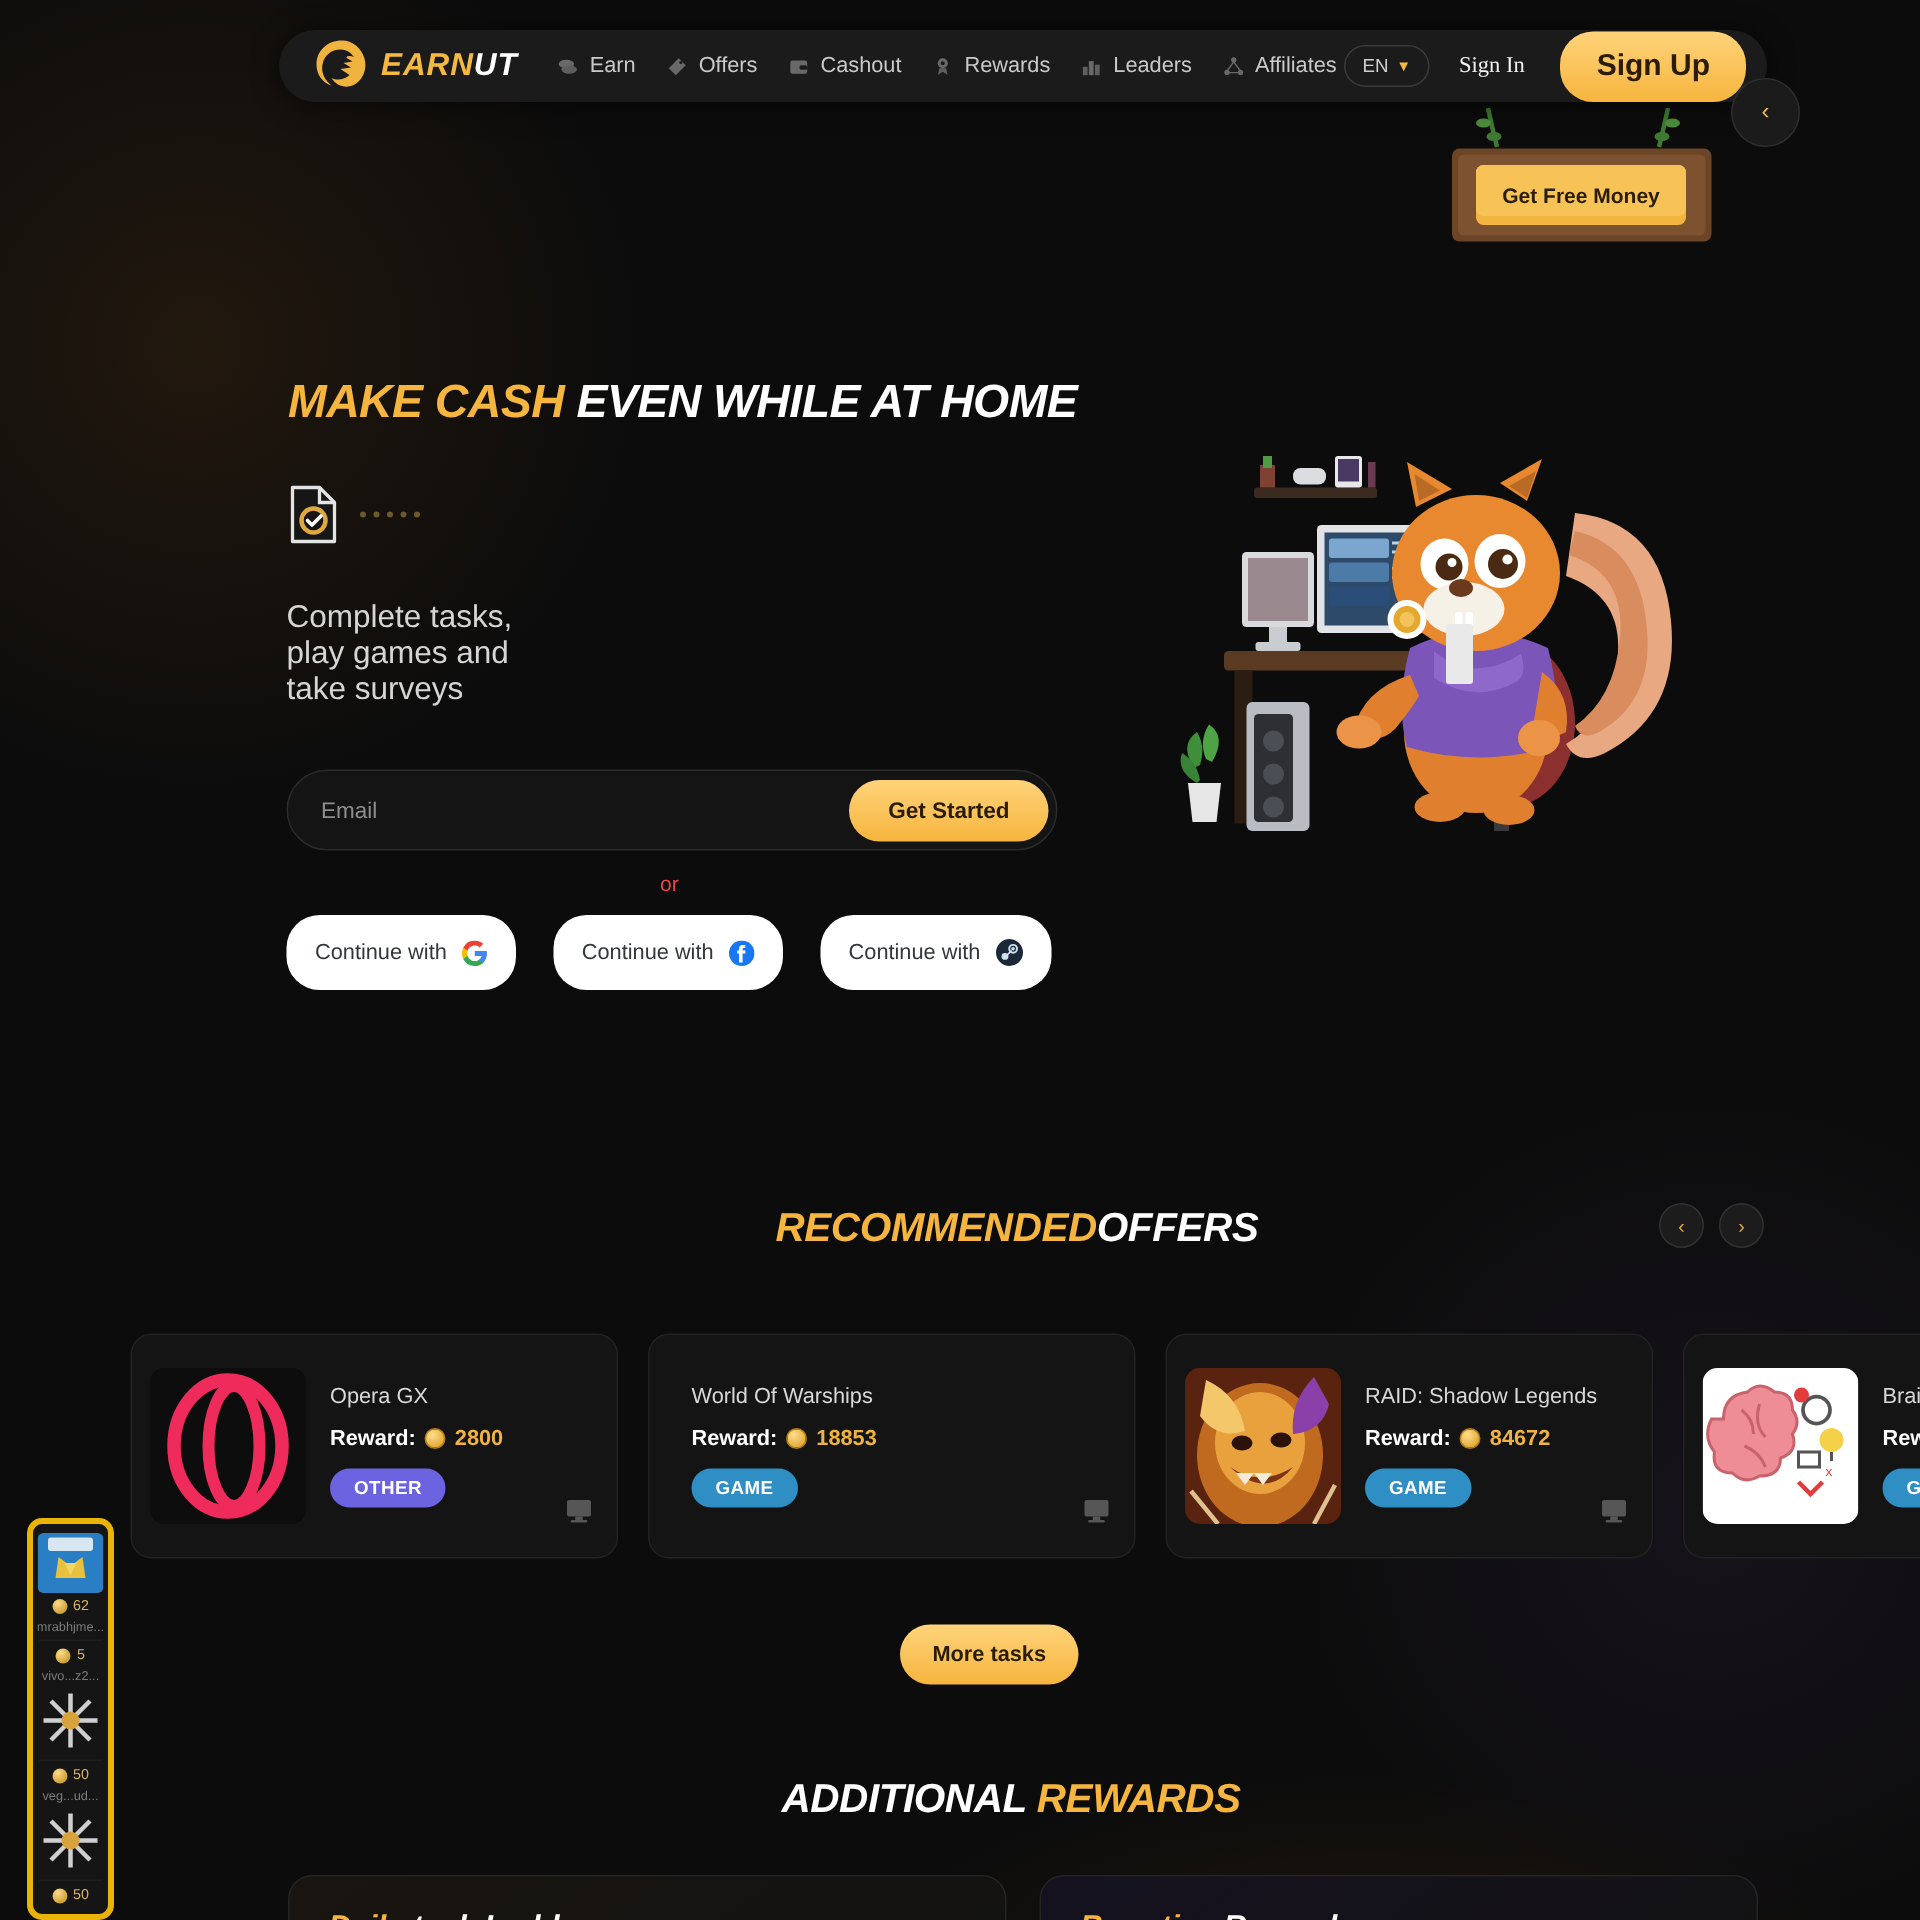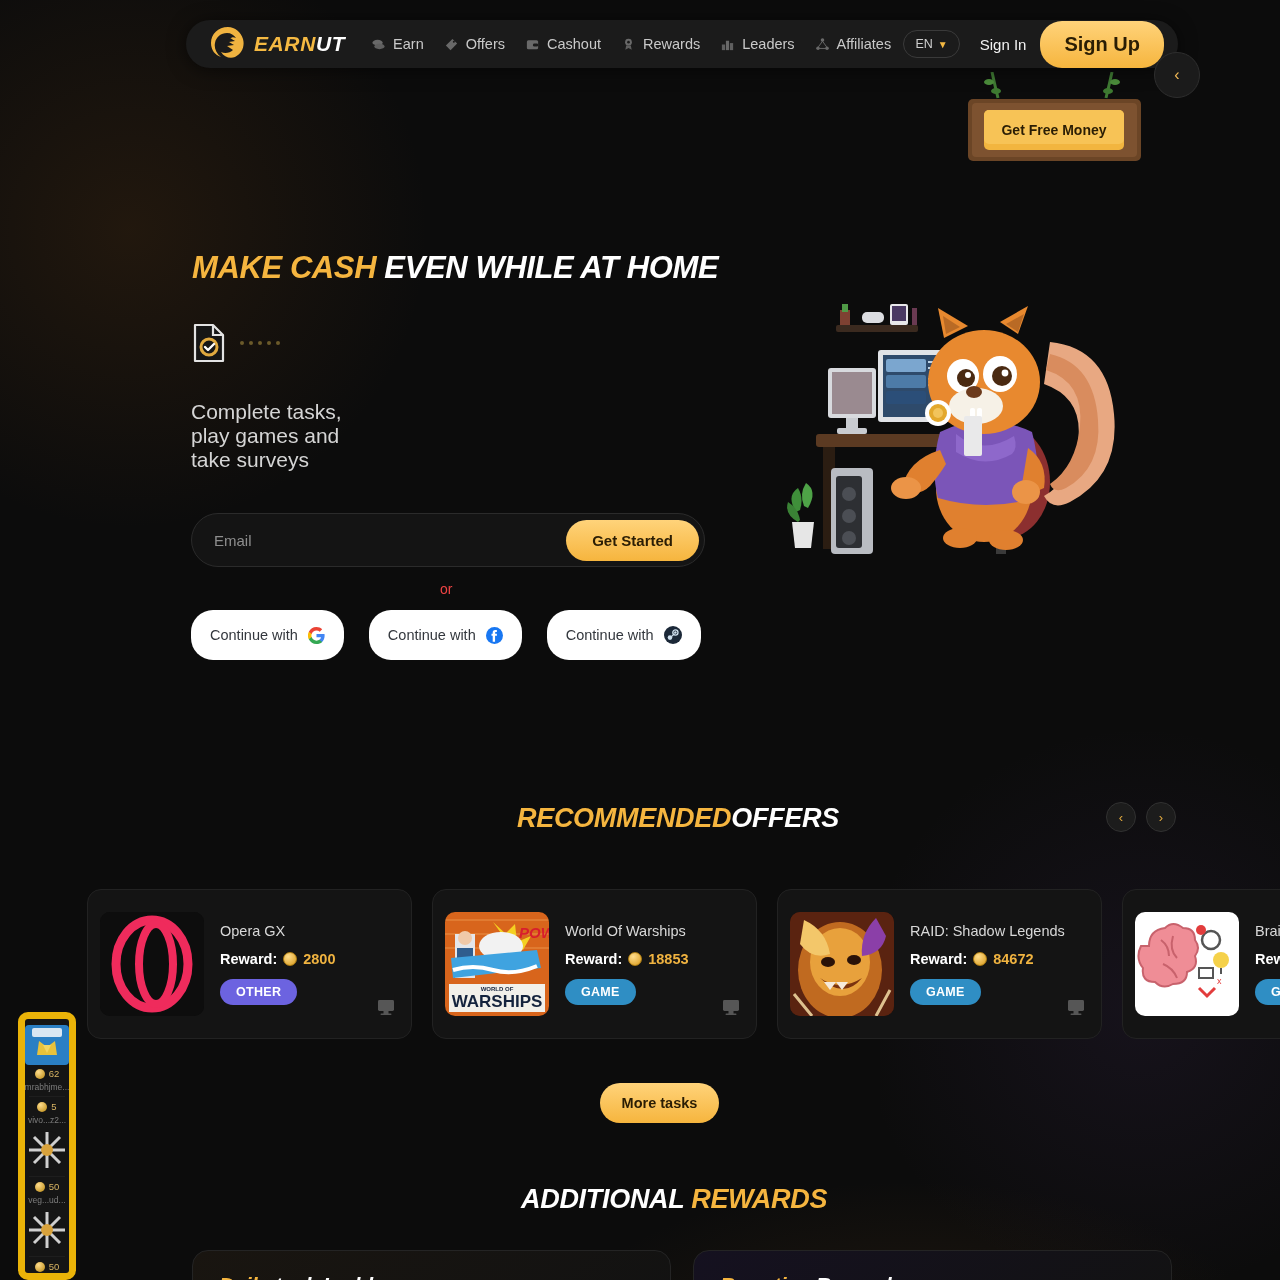--- a/index.html
+++ b/index.html
@@ -29,21 +29,21 @@
   .brand-text .w { color:#ffffff; }
 
   .nav-links { display:flex; align-items:center; gap:20px; flex:1; }
   .nav-link { display:flex; align-items:center; gap:7px; color:#c9c9c9; font-size:14.5px;
     cursor:pointer; white-space:nowrap; }
   .nav-ico { width:15px; height:15px; display:inline-block; opacity:.62; }
 
   .lang { display:flex; align-items:center; gap:5px; border:1px solid #3a3a3a;
     border-radius:16px; padding:6px 11px; font-size:12.5px; color:#cfcfcf; margin-right:20px; cursor:pointer; }
   .lang .chev { color:#f5b942; font-size:10px; }
-  .signin { font-size:15px; color:#f2f2f2; margin-right:14px; cursor:pointer; }
+  .signin { font-size:15px; color:#f2f2f2; margin-right:24px; cursor:pointer;font-family:Liberation Serif, serif; }
   .signup { background:linear-gradient(180deg,#ffd37a,#f6b53e); color:#2a1d04;
     font-size:20px; font-weight:bold; border:none; border-radius:22px;
     padding:12px 24px; cursor:pointer; }
 
   
   .edge-toggle { position:absolute; right:-22px; top:32px; width:46px; height:46px;
     border-radius:50%; background:#1b1b1b; border:1px solid #2e2e2e;
     display:flex; align-items:center; justify-content:center; color:#f0b855; font-size:16px; z-index:45; cursor:pointer;}
 
   
@@ -122,21 +122,21 @@
     display:flex; gap:22px; }
   .rw-panel { flex:1; background:linear-gradient(145deg,#191510,#121212);
     border:1px solid #242424; border-radius:16px; padding:22px 26px; overflow:hidden; }
   .rw-panel.violet { background:linear-gradient(145deg,#151120,#121212); }
   .rw-title { font-size:21px; font-weight:bold; font-style:italic; white-space:nowrap; }
   .rw-title .g { color:#f5b53f; }
   .rw-title .w { color:#fff; }
 
   
   .feed { position:absolute; left:18px; top:1012px; width:58px;
-    background:#151515; border:7px solid #eab308; border-radius:10px;
+    background:#151515; border:4px solid #eab308; border-radius:10px;
     padding:6px 4px; display:flex; flex-direction:column; gap:4px; overflow:hidden; height:268px;}
   .feed-item { display:flex; flex-direction:column; align-items:center; gap:3px;
     padding-bottom:4px; border-bottom:1px solid #1e1e1e; }
   .feed-img { width:44px; height:40px; border-radius:4px; overflow:hidden; }
   .feed-amt { display:flex; align-items:center; gap:4px; font-size:9.5px; color:#d8b463; }
   .feed-coin { width:10px; height:10px; border-radius:50%;
     background:radial-gradient(circle at 35% 30%, #ffdd8c, #b8870f); display:inline-block; }
   .feed-user { font-size:8.5px; color:#7d7d7d; max-width:52px; overflow:hidden;
     white-space:nowrap; text-overflow:ellipsis; }
   .dart { width:44px; height:44px; }
@@ -414,40 +414,20 @@
       <div class="badge other">OTHER</div>
     </div>
     <svg class="plat-ico" width="18" height="18" viewBox="0 0 18 18">
       <rect x="1" y="2" width="16" height="11" rx="1.4" fill="#8d8d8d"></rect>
       <rect x="6.5" y="13" width="5" height="3" fill="#8d8d8d"></rect>
       <rect x="3.5" y="15.4" width="11" height="1.6" rx=".8" fill="#8d8d8d"></rect>
     </svg>
   </div>
 
   <div class="offer-card">
-    <div class="offer-thumb">
-      <svg width="104" height="104" viewBox="0 0 104 104">
-        <rect width="104" height="104" fill="#d8651c"></rect>
-        <path d="M0 0h104v104H0z" fill="none"></path>
-        <g opacity=".35">
-            <path d="M0 8h104M0 22h104M0 36h104" stroke="#f3a55a" stroke-width="2"></path>
-          </g>
-        <path d="M48 10l10 14 12-12 2 18 14-6-8 14" fill="#f4d021"></path>
-        <ellipse cx="56" cy="34" rx="22" ry="14" fill="#f2f2f2"></ellipse>
-        <text x="74" y="26" font-size="15" font-weight="bold" fill="#d81e2c" font-family="Liberation Sans, sans-serif" font-style="italic">POW</text>
-        <rect x="10" y="22" width="20" height="44" fill="#e4e6ea"></rect>
-        <circle cx="20" cy="26" r="7" fill="#f0c9a8"></circle>
-        <rect x="12" y="36" width="16" height="20" fill="#2f5d8e"></rect>
-        <path d="M6 46l86-8 4 18-88 10z" fill="#3fa3e0"></path>
-        <path d="M8 58q20-6 40 0t44-4" stroke="#fff" stroke-width="4" fill="none"></path>
-        <rect x="4" y="72" width="96" height="28" fill="#f2f0ea"></rect>
-        <text x="52" y="95" font-size="17" font-weight="bold" fill="#14233d" text-anchor="middle" font-family="Liberation Sans, sans-serif">WARSHIPS</text>
-        <text x="52" y="79" font-size="6" font-weight="bold" fill="#14233d" text-anchor="middle" font-family="Liberation Sans, sans-serif">WORLD OF</text>
-      </svg>
-    </div>
     <div class="offer-body">
       <div class="offer-name">World Of Warships</div>
       <div class="offer-reward">
         <span>Reward:</span>
         <span class="coin"></span>
         <span class="rw-val">18853</span>
       </div>
       <div class="badge game">GAME</div>
     </div>
     <svg class="plat-ico" width="18" height="18" viewBox="0 0 18 18">

